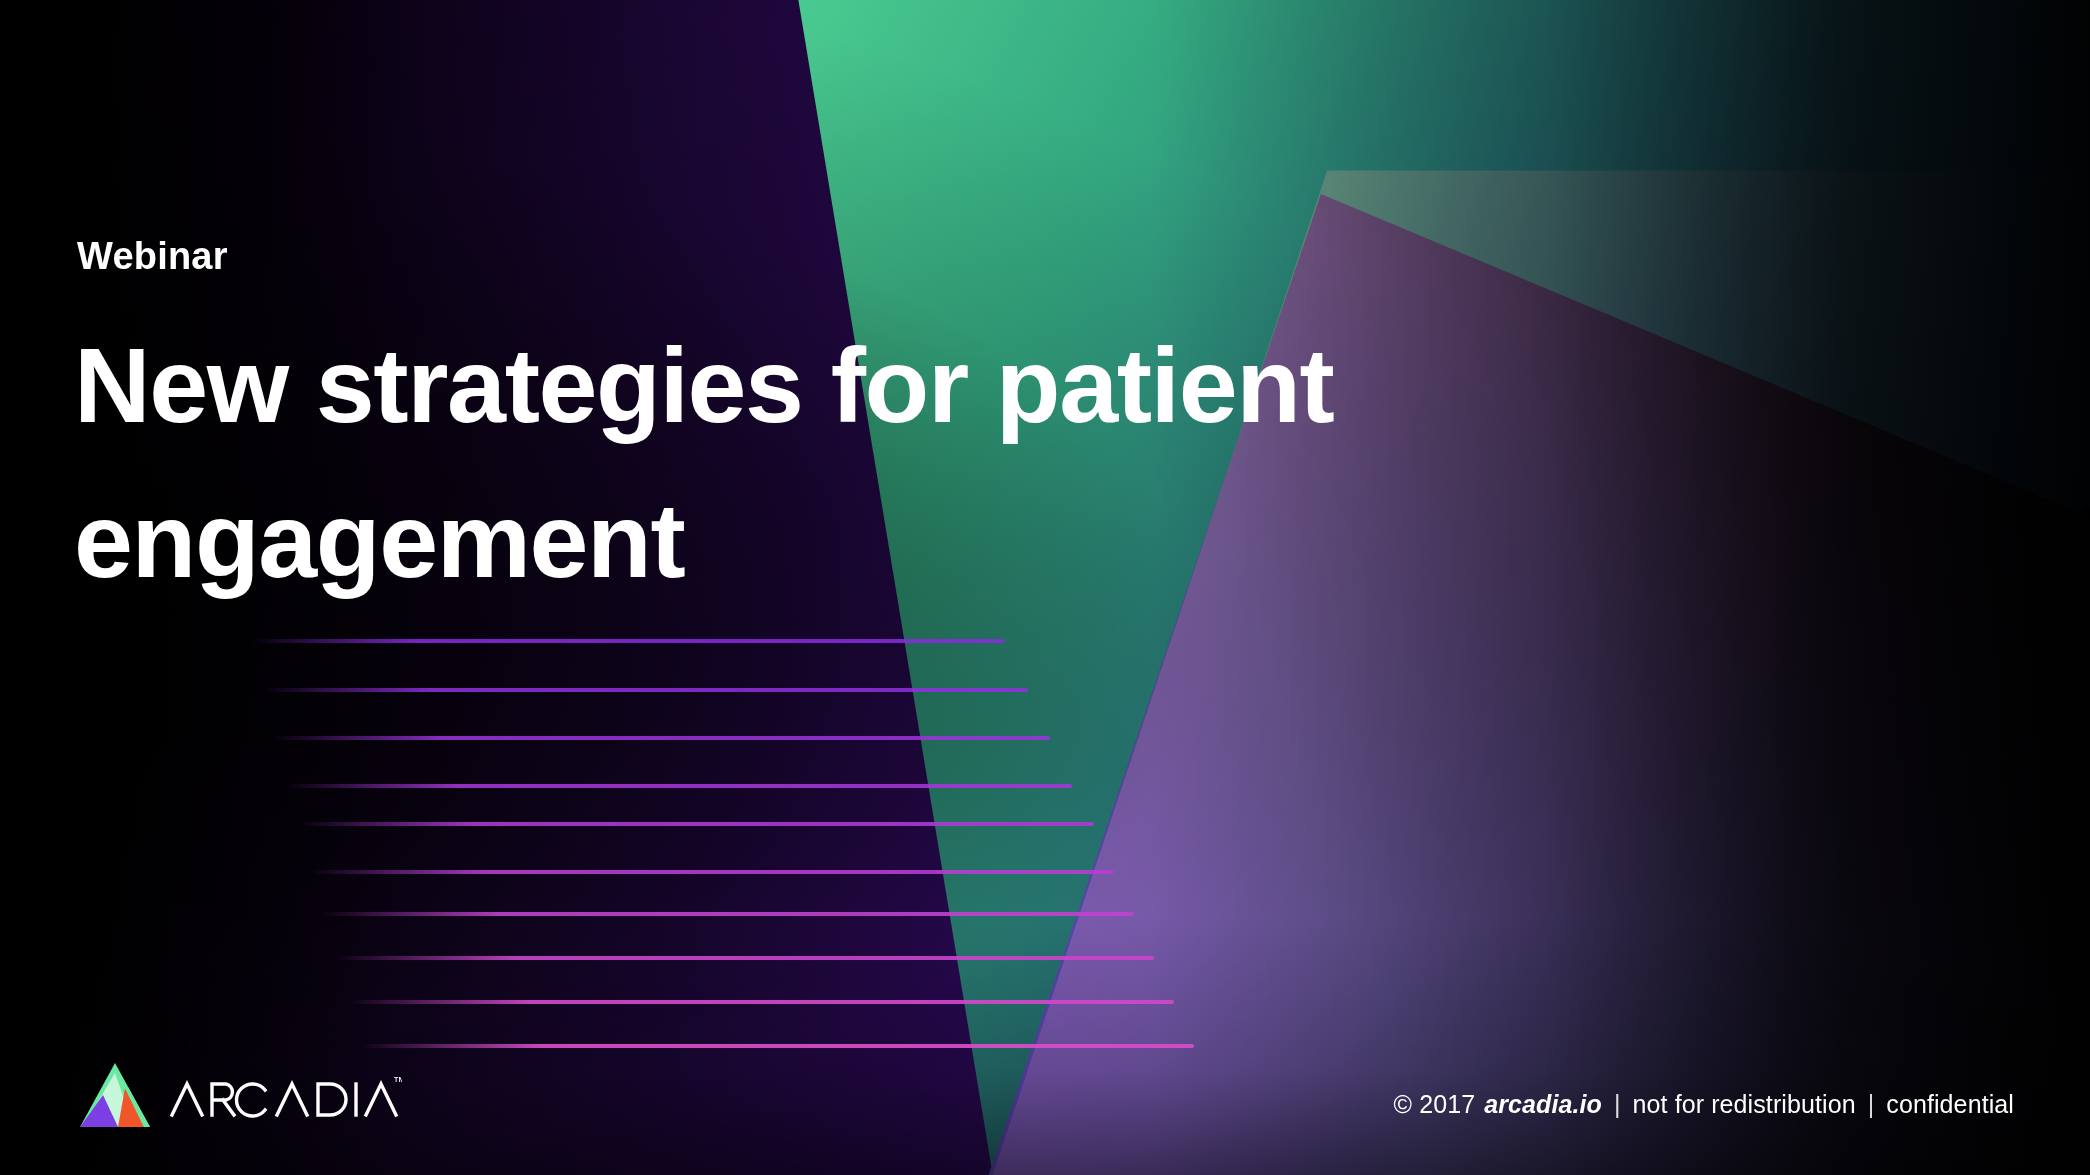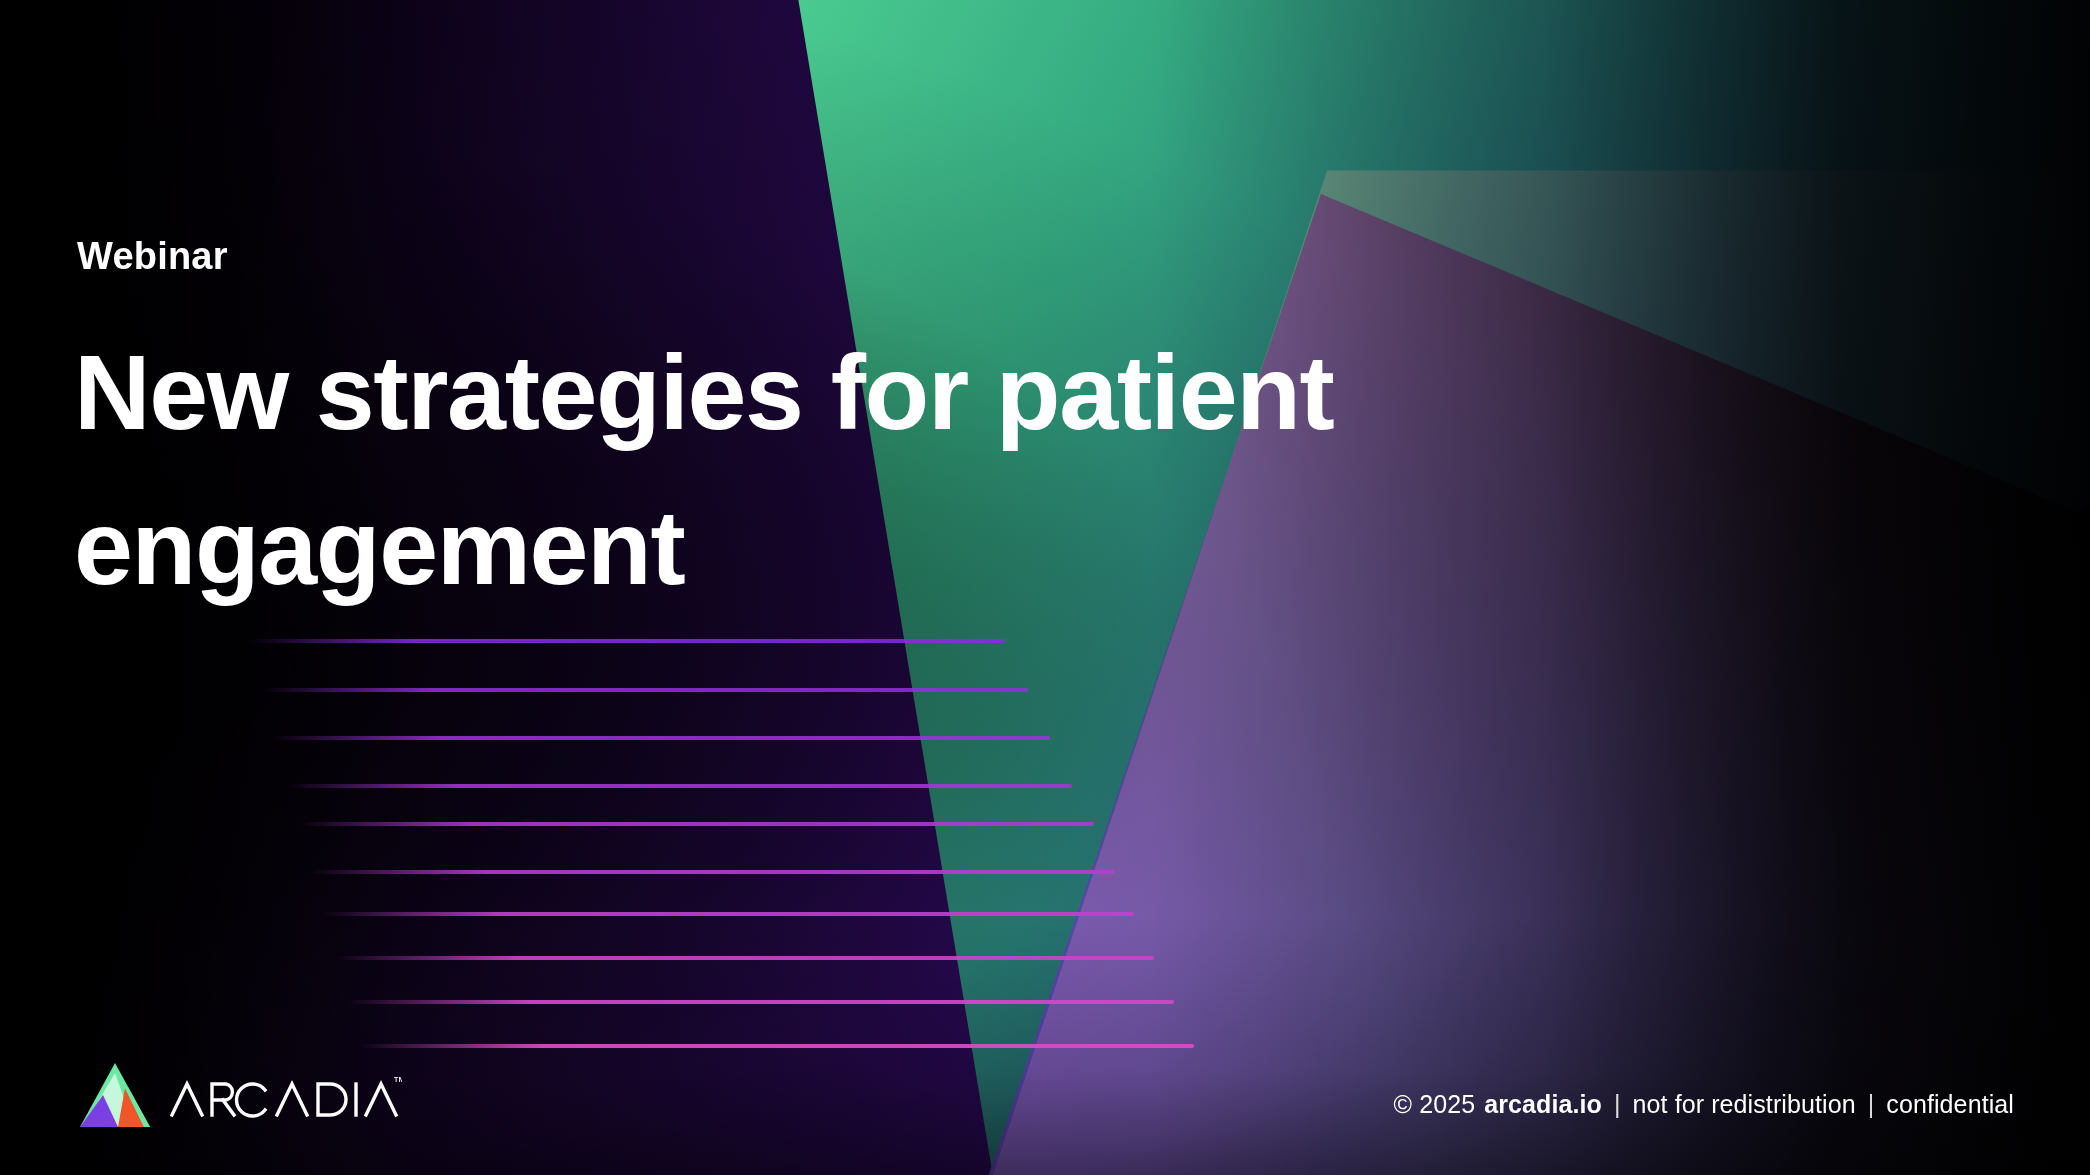--- a/index.html
+++ b/index.html
@@ -126,21 +126,21 @@
     top:237px;
     font-size:38px;
     font-weight:700;
     letter-spacing:0.2px;
     color:#ffffff;
     line-height:1;
   }
   #title{
     position:absolute;
     left:74px;
-    top:315px;
+    top:308px;
     width:1620px;
     font-size:106px;
     font-weight:700;
     line-height:1.46;
     letter-spacing:-1.4px;
     color:#ffffff;
   }
 
   
   #footer-left{
@@ -161,21 +161,21 @@
     bottom:56px;
     font-size:25px;
     font-weight:400;
     color:#ffffff;
     letter-spacing:0.1px;
     display:flex;
     align-items:center;
     gap:9px;
     white-space:nowrap;
   }
-  #footer-right .strong{font-weight:700;}
+  #footer-right .strong{font-weight:700;font-style:italic;}
   #footer-right .sep{
     color:#ffffff;
     opacity:0.85;
     padding:0 3px;
     font-weight:300;
   }
 </style>
 </head>
 <body>
 
@@ -243,21 +243,21 @@
 
           <path d="M196 48 L211 17 L226 48"></path>
         </g>
 
         <text x="223" y="19" fill="#ffffff" font-size="13" font-family="Liberation Sans, sans-serif">™</text>
       </svg>
     </span>
   </div>
 
   <div id="footer-right">
-    <span>© 2025</span>
+    <span>© 2017</span>
     <span class="strong">arcadia.io</span>
     <span class="sep">|</span>
     <span>not for redistribution</span>
     <span class="sep">|</span>
     <span>confidential</span>
   </div>
 
 </div>
 
 </body></html>

